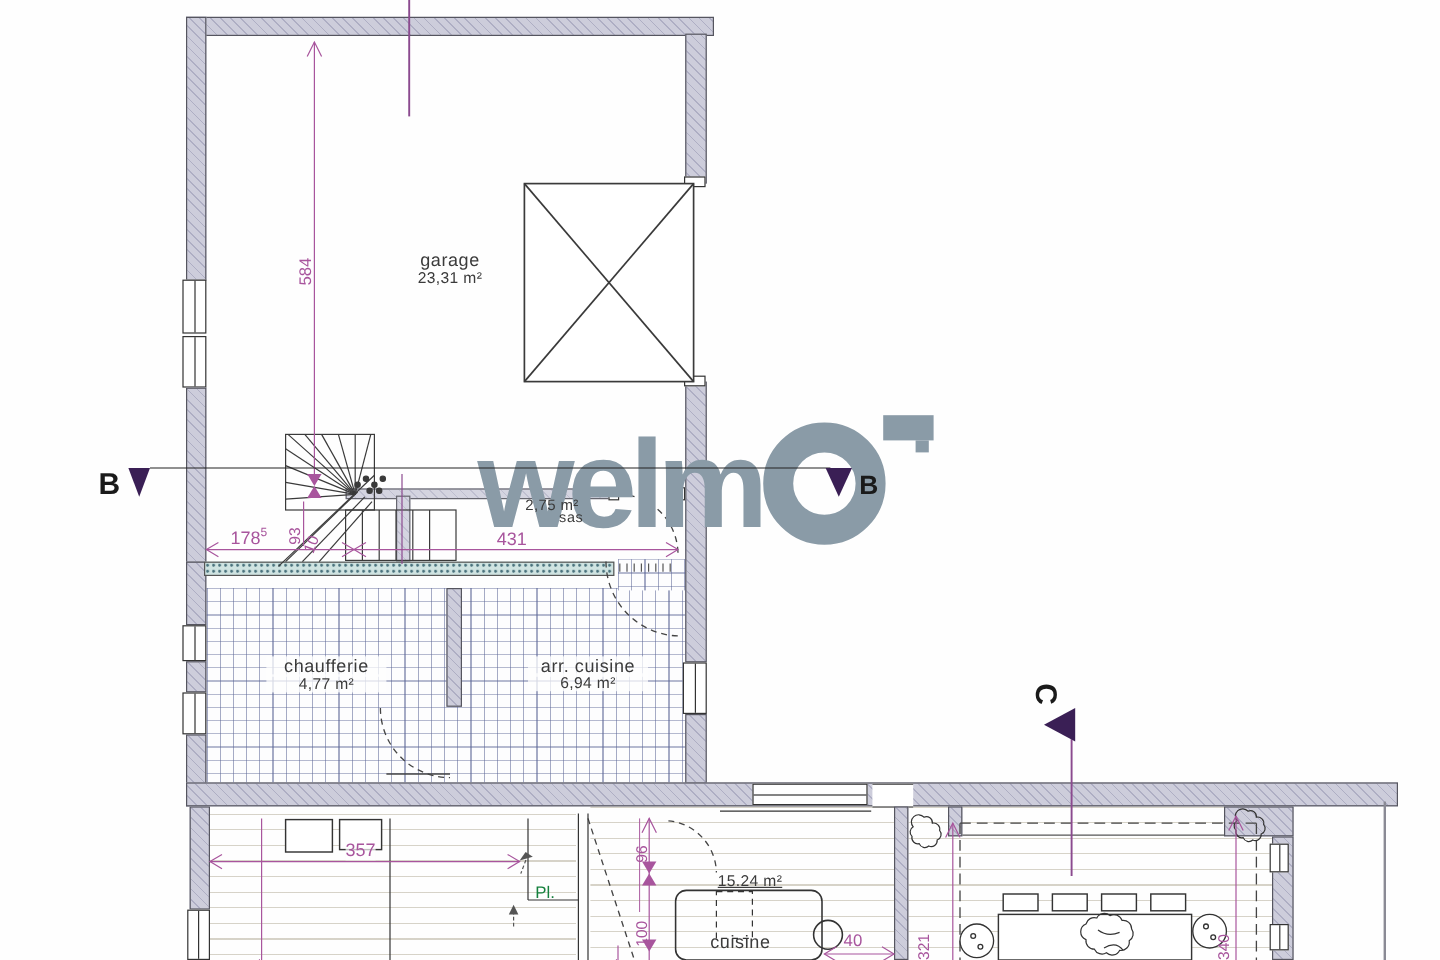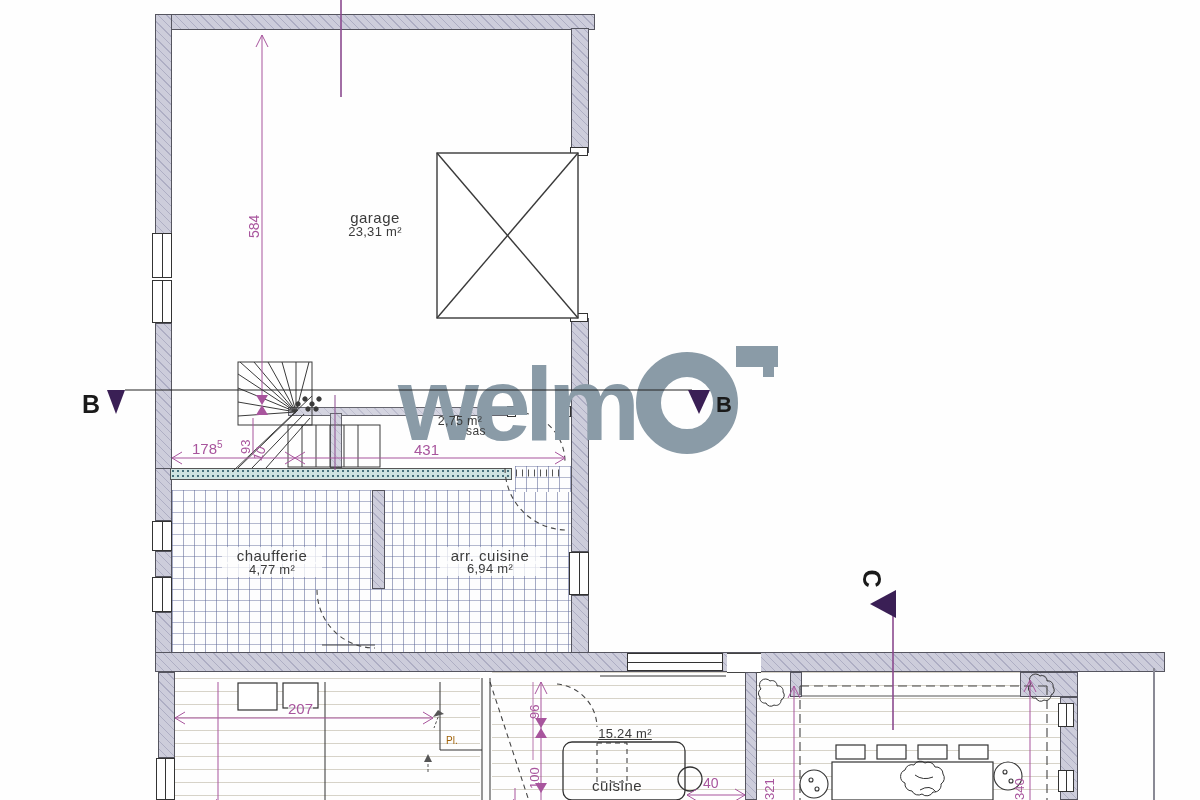--- a/index.html
+++ b/index.html
@@ -28,21 +28,21 @@
   .winH{background-color:#fff;border:1px solid #333;box-sizing:border-box;
     background-image:linear-gradient(#333,#333);background-size:100% 1px;
     background-repeat:no-repeat;background-position:center;}
   .jamb{background:#fff;border:1px solid #333;box-sizing:border-box;}
   
   .room-name{color:#3b3b3b;font-size:15px;letter-spacing:.5px;text-align:center;z-index:6;}
   .room-area{color:#3b3b3b;font-size:13px;letter-spacing:.3px;text-align:center;z-index:6;}
   .dim{color:#a8559d;font-size:14px;z-index:6;white-space:nowrap;}
   .dim.rot{transform:rotate(-90deg);transform-origin:left top;}
   .marker-letter{color:#1a1a1a;font-size:25px;font-weight:bold;z-index:8;}
-  .plabel{color:#a16207;font-size:10px;z-index:6;}
+  .plabel{color:#15803d;font-size:14px;z-index:6;}
   
   #logo{display:flex;align-items:flex-start;z-index:5;}
   #logo .word{font-size:104px;font-weight:bold;color:#8a9ba7;letter-spacing:-6px;line-height:1;}
   #logo .ring{display:inline-block;width:52px;height:52px;border:25px solid #8a9ba7;border-radius:50%;margin-left:2px;}
   #logo .keybit{position:relative;width:42px;height:21px;background:#8a9ba7;margin-left:-2px;margin-top:-6px;}
   #logo .keytooth{position:absolute;right:4px;top:21px;width:11px;height:10px;background:#8a9ba7;}
   svg{position:absolute;left:0;top:0;}
   .lines{z-index:4;}
   .over{z-index:7;}
 </style>
@@ -274,21 +274,21 @@
   <div class="abs room-area" style="left:585px;top:726px;width:80px;text-decoration:underline;">15.24 m²</div>
   <div class="abs room-name" style="left:582px;top:777px;width:70px;">cuisine</div>
 
   <div class="abs plabel" style="left:446px;top:735px;">Pl.</div>
 
   <div class="abs dim rot" style="left:246px;top:238px;">584</div>
   <div class="abs dim" style="left:192px;top:439px;font-size:15px;"><span>178</span><sup style="font-size:10px;">5</sup></div>
   <div class="abs dim rot" style="left:238px;top:454px;font-size:13px;">93</div>
   <div class="abs dim" style="left:252px;top:446px;font-size:13px;transform:rotate(-70deg);">10</div>
   <div class="abs dim" style="left:414px;top:441px;font-size:15px;">431</div>
-  <div class="abs dim" style="left:288px;top:700px;font-size:15px;background:rgba(254,254,254,.7);">207</div>
+  <div class="abs dim" style="left:288px;top:700px;font-size:15px;background:rgba(254,254,254,.7);">357</div>
   <div class="abs dim rot" style="left:527px;top:719px;font-size:13px;">96</div>
   <div class="abs dim rot" style="left:527px;top:789px;font-size:13px;">100</div>
   <div class="abs dim" style="left:703px;top:775px;">40</div>
   <div class="abs dim rot" style="left:762px;top:800px;font-size:13px;">321</div>
   <div class="abs dim rot" style="left:1012px;top:800px;font-size:13px;">340</div>
   <div class="abs dim rot" style="left:206px;top:812px;font-size:12px;">51</div>
   <div class="abs dim rot" style="left:503px;top:812px;font-size:12px;">51</div>
 
 </div>
 

